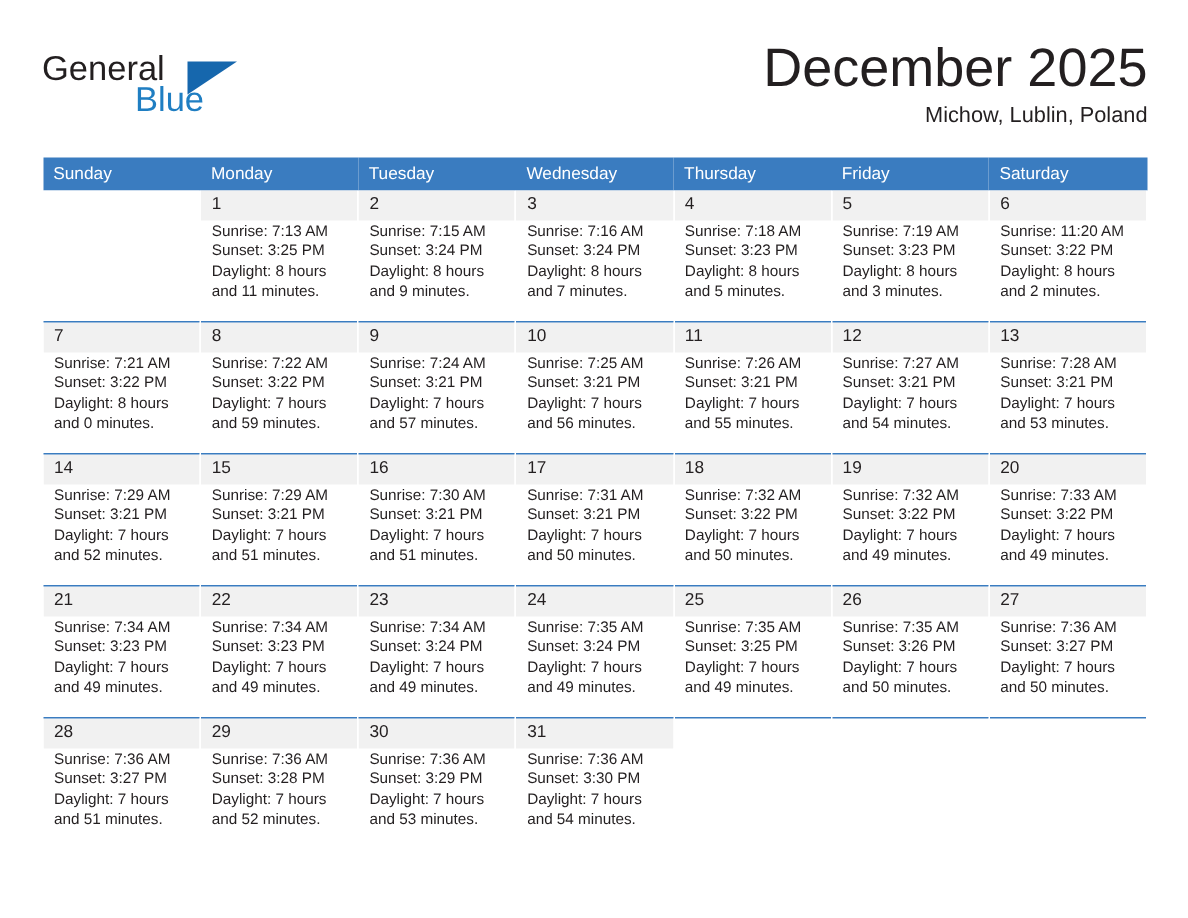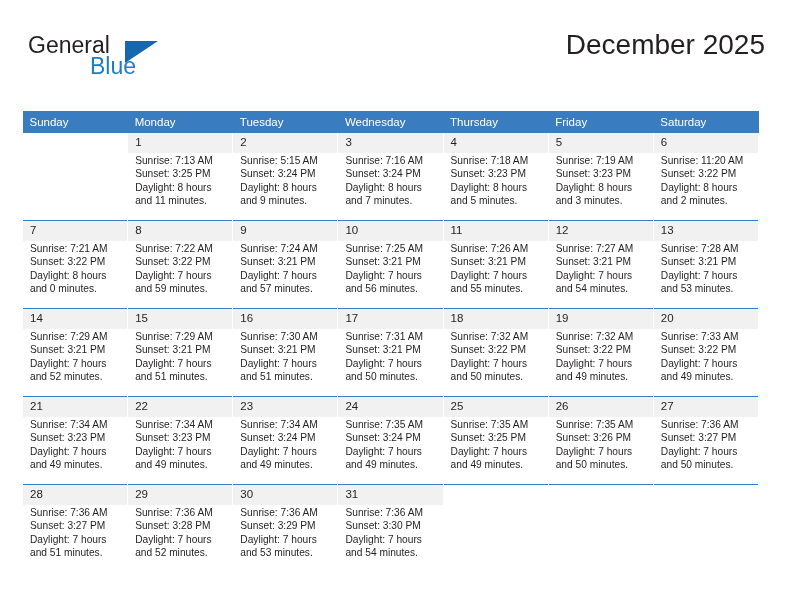--- a/index.html
+++ b/index.html
@@ -64,44 +64,43 @@
     border-bottom: 22px solid transparent;
   }
 
   .title-block {
     position: absolute;
     right: 0;
     top: 0;
     text-align: right;
   }
   .cal-title {
-    font-size: 28px;
+    font-size: 36px;
     font-weight: normal;
     color: #231f20;
     line-height: 34px;
     white-space: nowrap;
     margin-left: 24px;
   }
   .cal-subtitle {
     font-size: 14.5px;
     color: #231f20;
     line-height: 22px;
     margin-top: 4px;
     white-space: nowrap;
   }
 
   
   .cal {
     position: absolute;
-    left: 22px;
+    left: 28px;
     top: 105px;
     width: 737px;
     border-collapse: collapse;
     table-layout: fixed;
-    margin-top: 6px;
   }
   .cal th {
     background: #3a7cc0;
     color: #ffffff;
     font-size: 11.5px;
     font-weight: normal;
     text-align: left;
     padding: 5px 0 5px 7px;
     height: 11px;
     border: none;
@@ -144,20 +143,21 @@
   <div class="header">
 
     <div class="logo">
       <span class="logo-general">General</span>
       <span class="logo-tri"></span>
       <span class="logo-blue">Blue</span>
     </div>
 
     <div class="title-block">
       <div class="cal-title">December 2025</div>
+      <div class="cal-subtitle">Michow, Lublin, Poland</div>
     </div>
 
   </div>
 
   <table class="cal">
     <thead>
       <tr>
         <th>Sunday</th>
         <th>Monday</th>
         <th>Tuesday</th>
@@ -184,21 +184,21 @@
           <div class="info">
             <div>Sunrise: 7:13 AM</div>
             <div>Sunset: 3:25 PM</div>
             <div>Daylight: 8 hours</div>
             <div>and 11 minutes.</div>
           </div>
         </td>
         <td>
           <div class="daynum">2</div>
           <div class="info">
-            <div>Sunrise: 5:15 AM</div>
+            <div>Sunrise: 7:15 AM</div>
             <div>Sunset: 3:24 PM</div>
             <div>Daylight: 8 hours</div>
             <div>and 9 minutes.</div>
           </div>
         </td>
         <td>
           <div class="daynum">3</div>
           <div class="info">
             <div>Sunrise: 7:16 AM</div>
             <div>Sunset: 3:24 PM</div>

